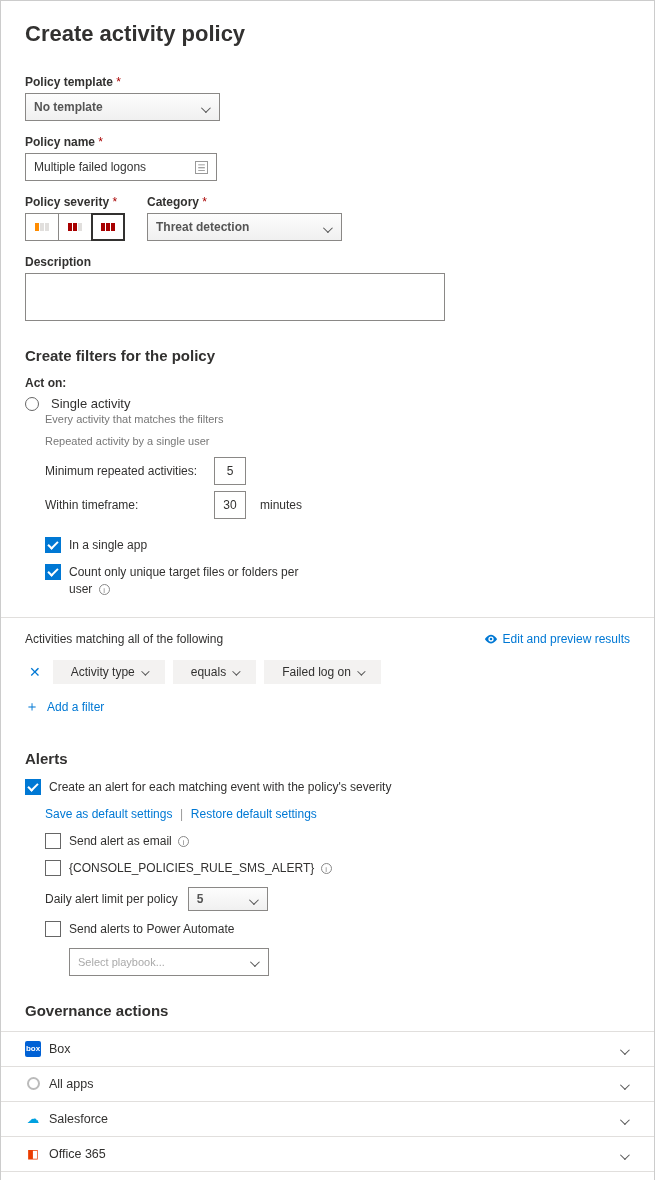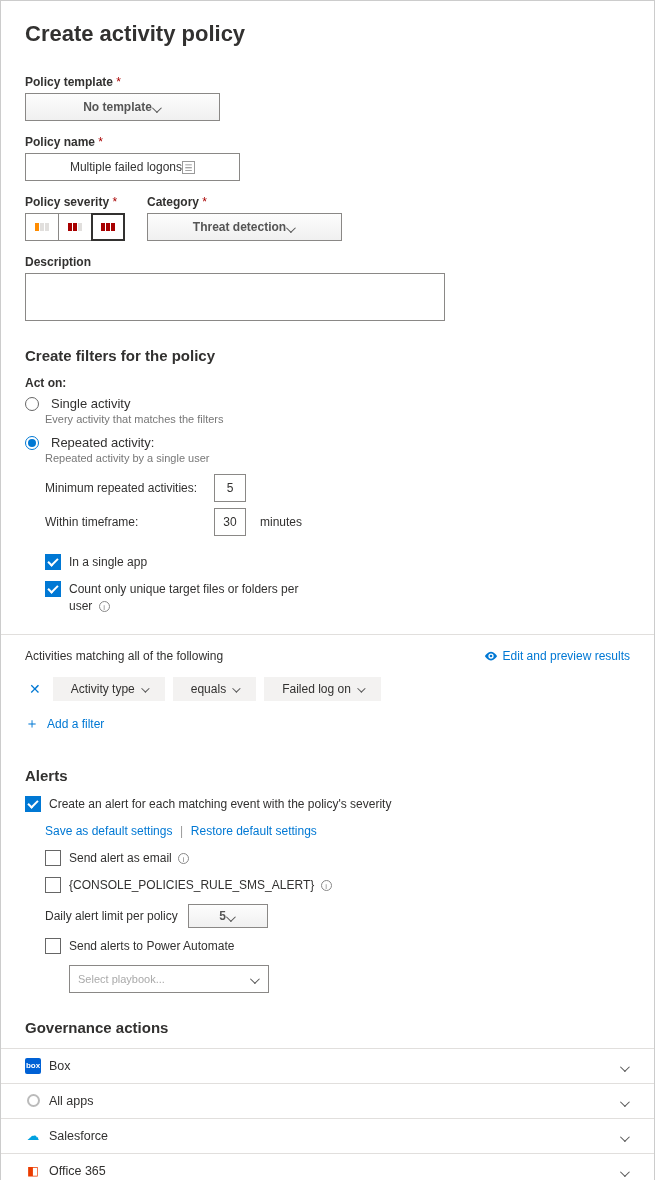--- a/index.html
+++ b/index.html
@@ -32,21 +32,21 @@
   .dropdown, .textin {
     border: 1px solid #8a8886;
     background: linear-gradient(#fdfdfd, #f0f0f0);
     height: 28px;
     padding: 0 8px;
     font-size: 12px;
     color: #555;
     font-weight: 600;
     display: flex;
     align-items: center;
-    justify-content: center;
+    justify-content: space-between;
     width: 195px;
   }
   .textin { background: #fff; font-weight:400; color:#333; }
   .chevron-down {
     width: 10px; height: 10px;
   }
   .chevron-down::before {
     content: "";
     display: inline-block;
     width: 6px; height: 6px;
@@ -169,21 +169,21 @@
   <div class="field">
     <span class="label req">Policy template</span>
     <div class="dropdown">
       <span>No template</span>
       <span class="chevron-down"></span>
     </div>
   </div>
 
   <div class="field">
     <span class="label req">Policy name</span>
-    <div class="textin" style="width:215px;">
+    <div class="textin" style="width:192px;">
       <span>Multiple failed logons</span>
       <span class="pname-icon">☰</span>
     </div>
   </div>
 
   <div class="row field">
     <div>
       <span class="label req">Policy severity</span>
       <div class="sev-group">
         <div class="sev-btn">
@@ -226,24 +226,20 @@
   <h2 class="section">Create filters for the policy</h2>
 
   <div class="small-sub">Act on:</div>
 
   <div class="radio-row">
     <span class="radio"></span>
     <span class="radio-label">Single activity</span>
   </div>
   <div class="radio-sub">Every activity that matches the filters</div>
 
-  <div class="radio-row">
-    <span class="radio checked"></span>
-    <span class="radio-label">Repeated activity:</span>
-  </div>
   <div class="radio-sub">Repeated activity by a single user</div>
 
   <div class="indent">
     <div class="param-row">
       <label>Minimum repeated activities:</label>
       <div class="numbox">
           <span>5</span>
         </div>
     </div>
     <div class="param-row">

